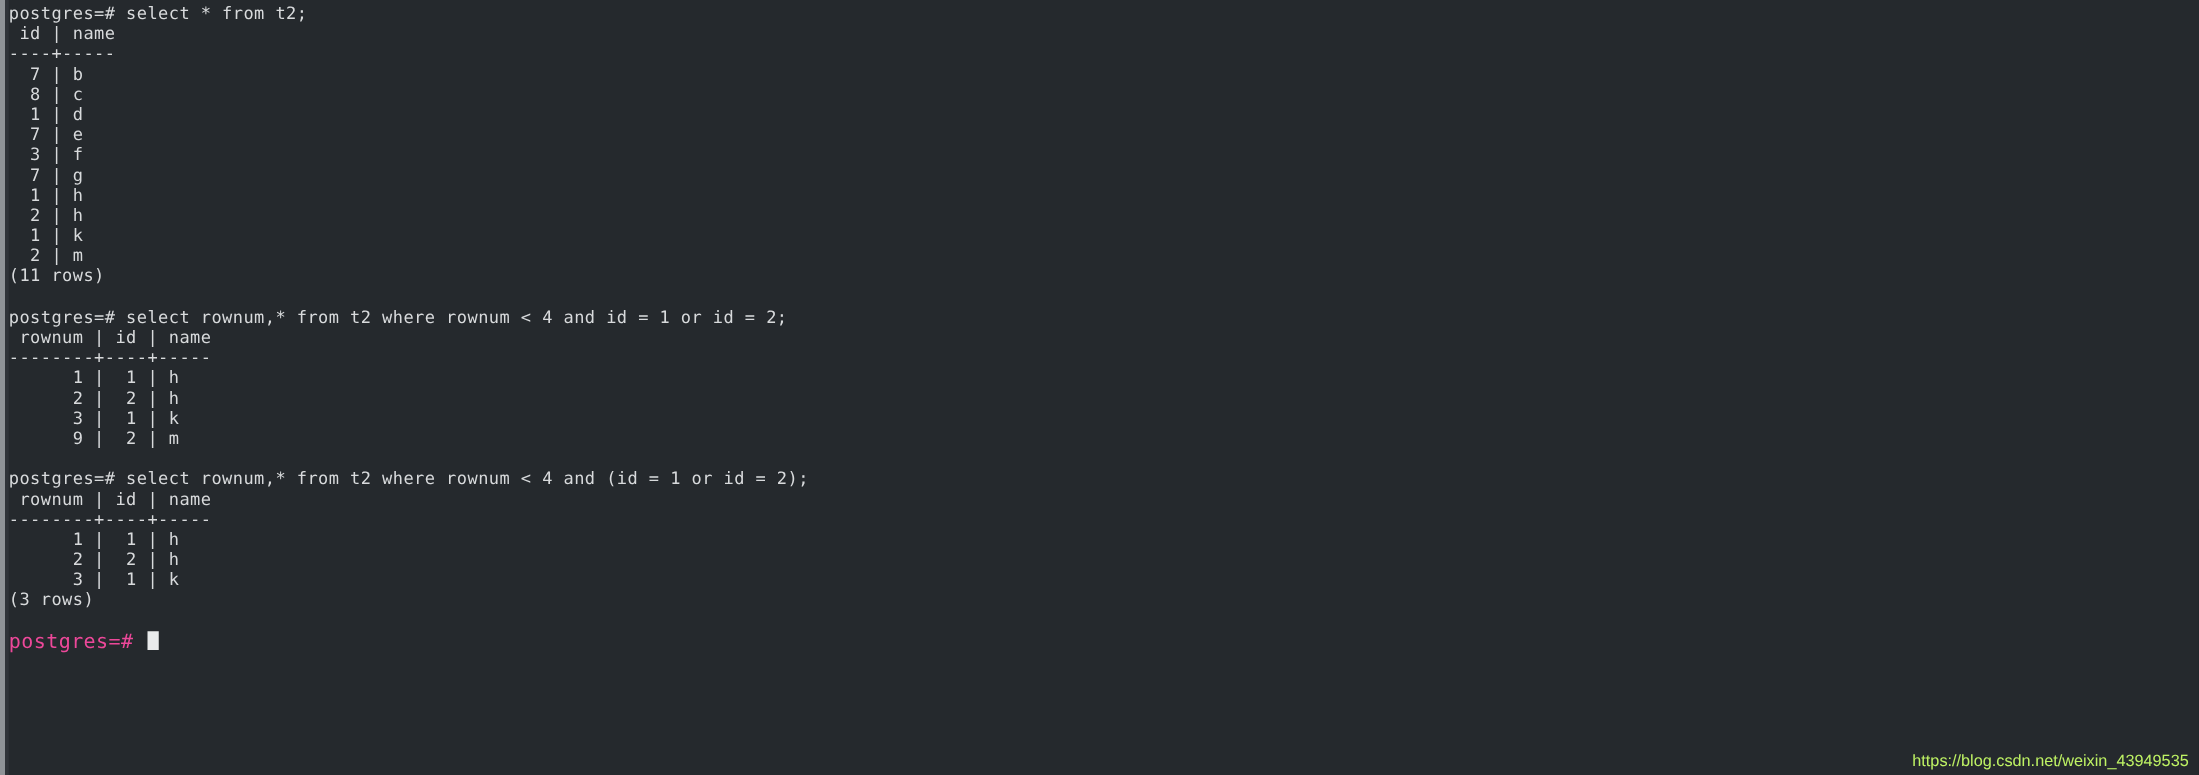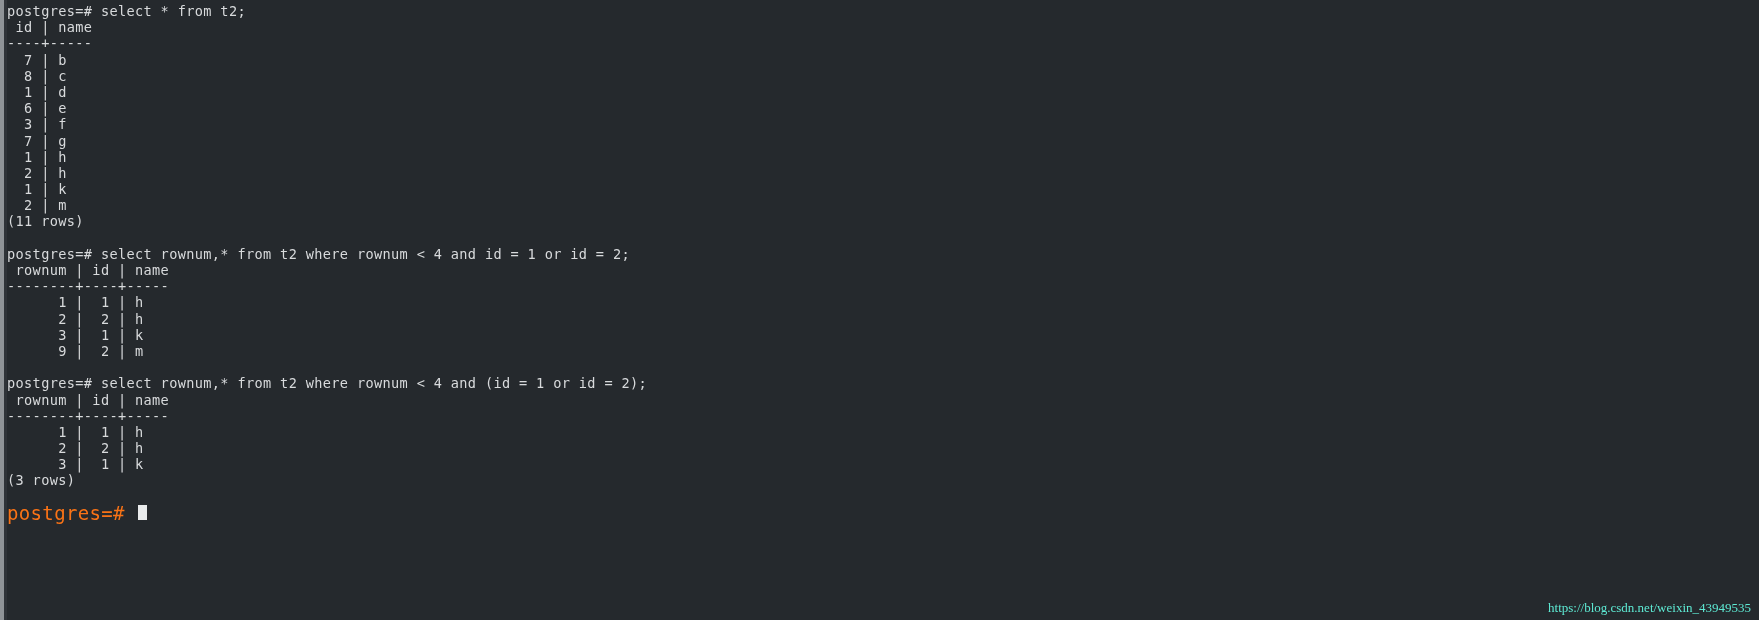--- a/index.html
+++ b/index.html
@@ -54,58 +54,58 @@
     letter-spacing: 0.35px;
   }
   .line.blank {
     color: transparent;
   }
   .cursor-line {
     display: flex;
     align-items: center;
     height: 16.2px;
     line-height: 16.2px;
-    font-size: 19px;
-    color: #f97316;
+    font-size: 16px;
+    color: #ec4899;
     white-space: pre;
     letter-spacing: 0.35px;
   }
   .cursor-block {
     display: inline-block;
     width: 9px;
     height: 15px;
     background: #e9ebec;
     margin-left: 1px;
     vertical-align: middle;
   }
   #watermark {
     position: absolute;
     right: 8px;
     bottom: 4px;
-    font-family: Liberation Serif, serif;
+    font-family: Liberation Sans, sans-serif;
     font-size: 13px;
-    color: #5eead4;
+    color: #bef264;
     white-space: pre;
   }
 </style>
 </head>
 <body>
 
 <div id="terminal">
   <div id="left-edge"></div>
   <div id="left-edge-inner"></div>
 
   <div id="console">
     <div class="line">postgres=# select * from t2;</div>
     <div class="line"> id | name</div>
     <div class="line">----+-----</div>
     <div class="line">  7 | b</div>
     <div class="line">  8 | c</div>
     <div class="line">  1 | d</div>
-    <div class="line">  6 | e</div>
+    <div class="line">  7 | e</div>
     <div class="line">  3 | f</div>
     <div class="line">  7 | g</div>
     <div class="line">  1 | h</div>
     <div class="line">  2 | h</div>
     <div class="line">  1 | k</div>
     <div class="line">  2 | m</div>
     <div class="line">(11 rows)</div>
     <div class="line blank"></div>
     <div class="line">postgres=# select rownum,* from t2 where rownum &lt; 4 and id = 1 or id = 2;</div>
     <div class="line"> rownum | id | name</div>

